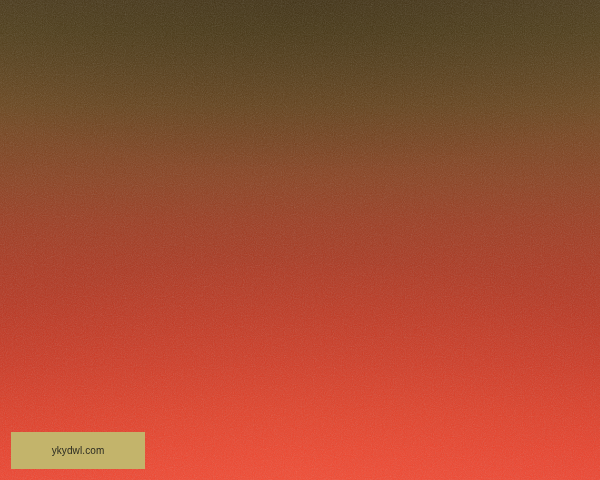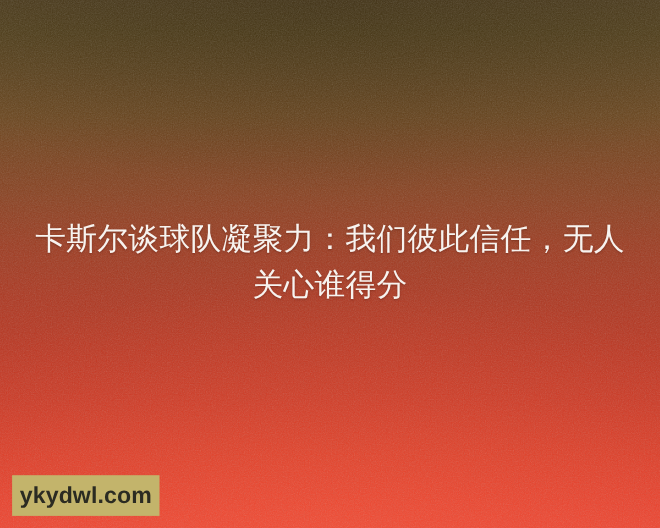--- a/index.html
+++ b/index.html
@@ -97,22 +97,22 @@
     background: #c3b46b;
     display: flex;
     align-items: center;
     justify-content: center;
     box-sizing: border-box;
   }
 
   .watermark-text {
     color: #2b2b22;
     font-family: "Liberation Sans", "DejaVu Sans", sans-serif;
-    font-size: 21px;
-    font-weight: 700;
+    font-size: 10px;
+    font-weight: 400;
     letter-spacing: 0.1px;
     line-height: 1;
   }
 </style>
 </head>
 <body>
 
 <div id="card">
 
   <div class="bg-base"></div>
@@ -122,21 +122,18 @@
     <filter id="grainFilter">
       <feTurbulence type="fractalNoise" baseFrequency="0.9" numOctaves="3" stitchTiles="stitch"></feTurbulence>
       <feColorMatrix type="saturate" values="0"></feColorMatrix>
       <feComponentTransfer>
         <feFuncA type="linear" slope="0.42" intercept="-0.06"></feFuncA>
       </feComponentTransfer>
     </filter>
     <rect width="640" height="520" filter="url(#grainFilter)"></rect>
   </svg>
 
-  <div class="headline-wrap">
-    <h1 class="headline">卡斯尔谈球队凝聚力：我们彼此信任，无人关心谁得分</h1>
-  </div>
 
   <div class="watermark">
     <span class="watermark-text">ykydwl.com</span>
   </div>
 
 </div>
 
 </body></html>

